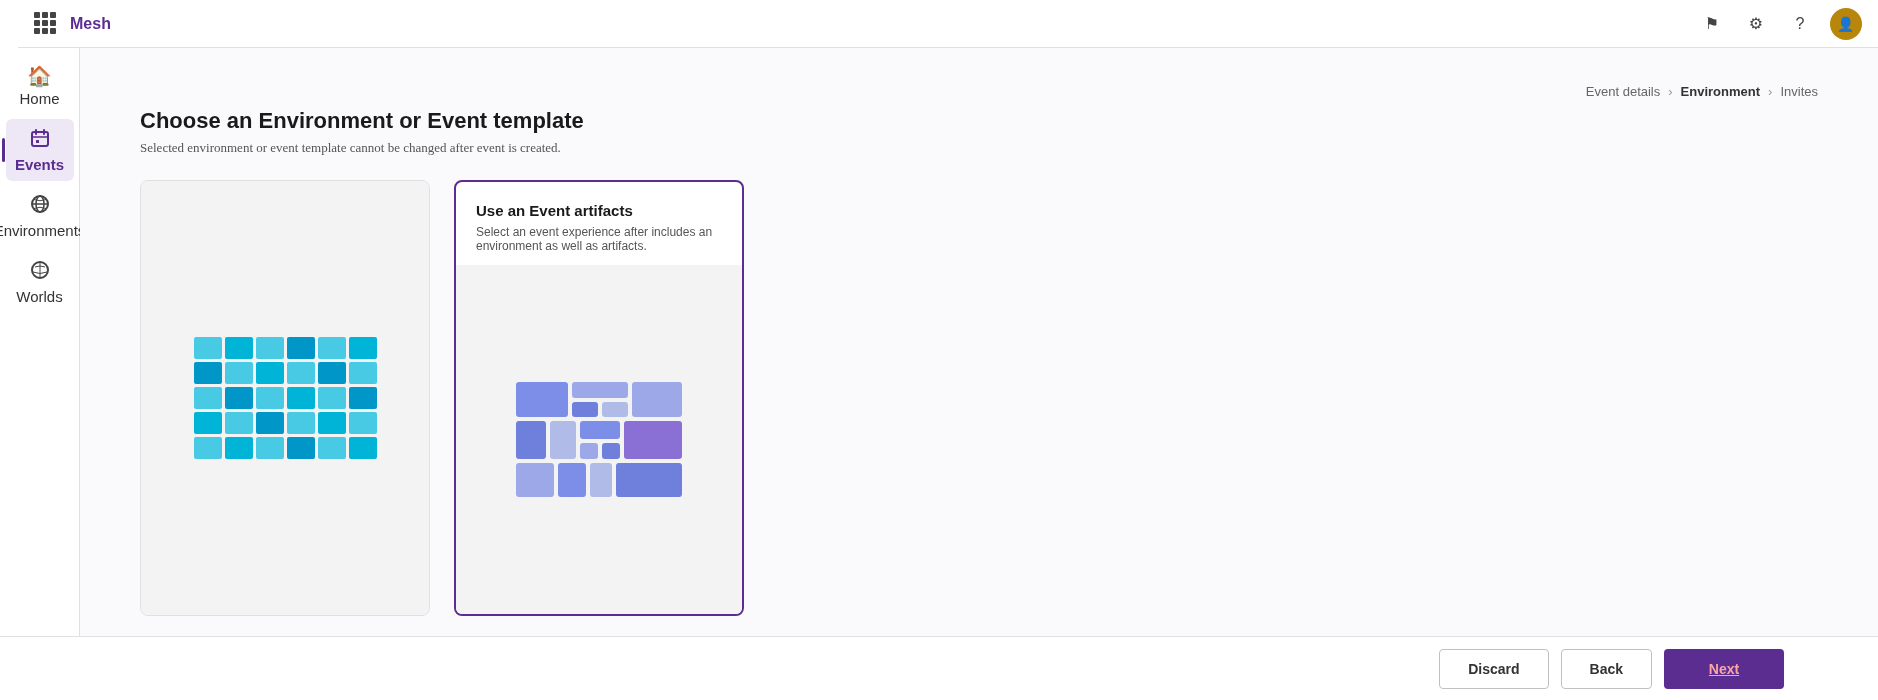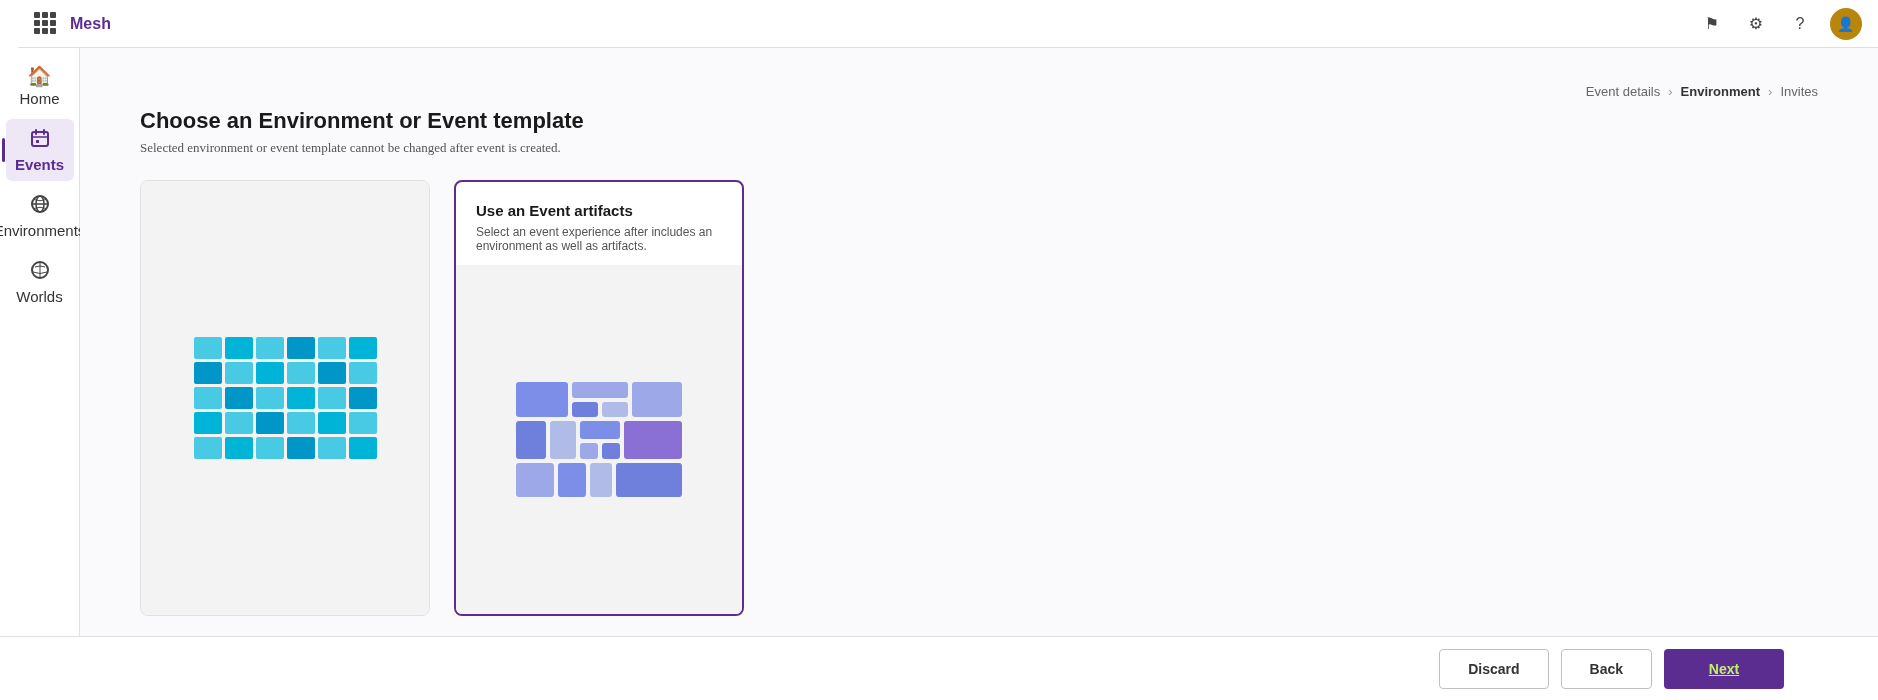--- a/index.html
+++ b/index.html
@@ -200,21 +200,21 @@
       border-radius: 4px;
       font-size: 14px;
       font-weight: 600;
       cursor: pointer;
       border: 1px solid #c0c0c0;
       background: #fff;
       color: #333;
     }
     .btn-primary {
       background: #5c2d91;
-      color: #bef264;
+      color: #fca5a5;
       border: none;
       min-width: 120px;
       text-decoration: underline;
     }
   </style>
 </head>
 <body>
 
 <div class="topbar">
   <div class="topbar-grid-icon">

